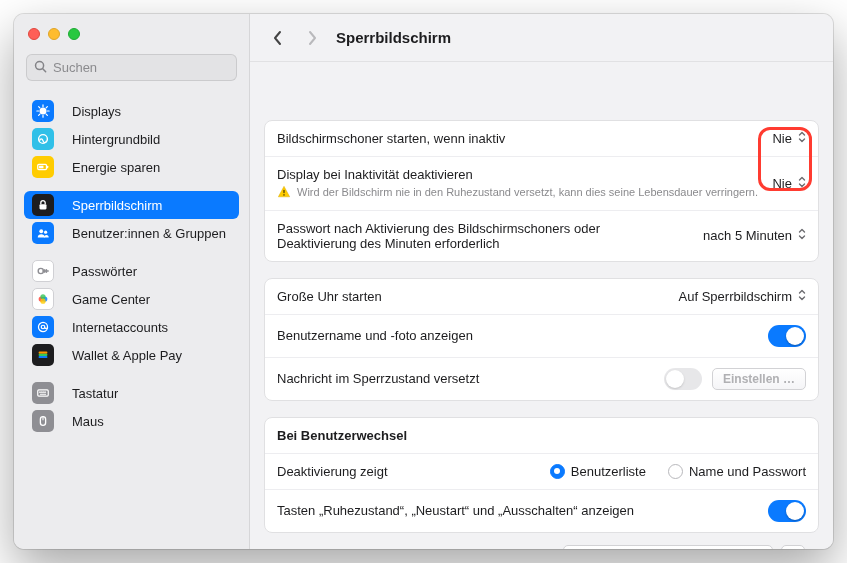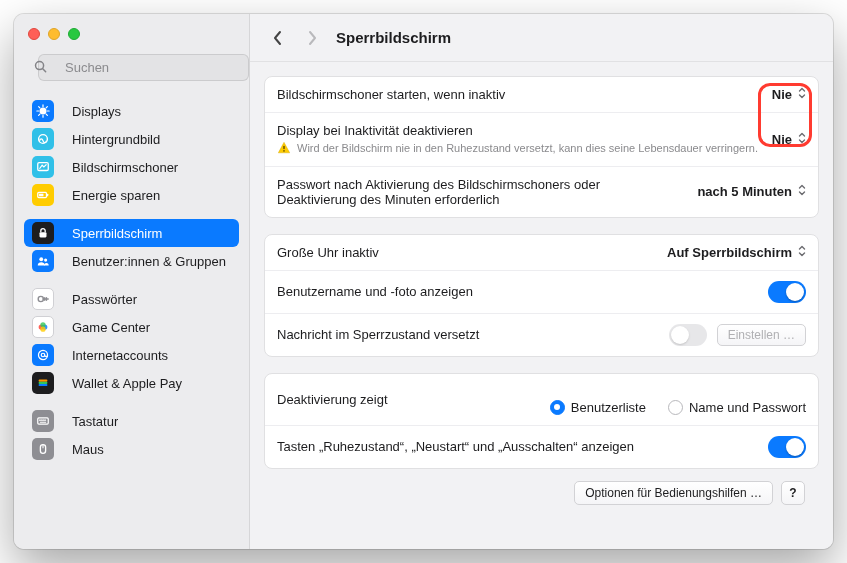--- a/index.html
+++ b/index.html
@@ -6,21 +6,21 @@
   html, body { width: 847px; height: 563px; font-family: -apple-system, "Helvetica Neue", Arial, sans-serif; font-size: 13px; color: #1d1d1f; background: transparent; }
   .window { position: absolute; left: 14px; top: 14px; width: 819px; height: 535px; background: #f2f2f4; border-radius: 10px; box-shadow: 0 20px 50px rgba(0,0,0,0.35), 0 0 0 1px rgba(0,0,0,0.12); overflow: hidden; display: flex; }
   
   .sidebar { width: 236px; height: 100%; background: #ececee; border-right: 1px solid #d6d6d8; display: flex; flex-direction: column; }
   .traffic { display: flex; gap: 8px; padding: 14px 14px 8px 14px; }
   .tl { width: 12px; height: 12px; border-radius: 50%; }
   .tl.red { background: #ff5f57; border: 0.5px solid #e1483f; }
   .tl.yellow { background: #febc2e; border: 0.5px solid #e0a528; }
   .tl.green { background: #28c840; border: 0.5px solid #1fab34; }
   .search { margin: 6px 12px 8px 12px; position: relative; }
-  .search input { width: 100%; height: 27px; border-radius: 6px; border: 1px solid rgba(0,0,0,0.1); background: #e3e3e5; padding: 0 16px 0 26px; font-size: 13px; color: #333; outline: none; margin-left: 12px; }
+  .search input { width: 100%; height: 27px; border-radius: 6px; border: 1px solid rgba(0,0,0,0.1); background: #e3e3e5; padding: 0 16px 0 26px; font-size: 13px; color: #333; outline: none; }
   .search input::placeholder { color: #8b8b8e; }
   .search .sicon { position: absolute; left: 7px; top: 5px; color: #838387; }
   .sbitems { overflow: hidden; padding: 0 0 6px 0; }
   .sbitem { display: flex; align-items: center; gap: 18px; height: 28px; margin: 0 10px; padding: 0 8px; border-radius: 6px; cursor: default; }
   .sbitem.selected { background: #0a7aff; color: #fff; }
   .sbitem .icon { width: 22px; height: 22px; border-radius: 5px; display: flex; align-items: center; justify-content: center; flex-shrink: 0; }
   .sbitem .label { font-size: 13px; white-space: nowrap; overflow: hidden; text-overflow: ellipsis; }
   .sbitem.cut { height: 10px; margin-top: -2px; overflow: hidden; }
   .sep { height: 10px; }
   
@@ -31,35 +31,35 @@
   .title { font-size: 15px; font-weight: 700; }
   .content { flex:1; overflow-y:auto; padding: 14px 14px; }
   .card { background: #fff; border: 1px solid #e0e0e2; border-radius: 8px; margin-bottom: 16px; }
   .row { display:flex; align-items:center; justify-content:space-between; padding: 10px 12px; border-bottom: 1px solid #ededf0; gap: 10px; }
   .row:last-child { border-bottom: none; }
   .row .left { flex:1; min-width:0; }
   .row .rlabel { font-size: 13px; }
   .row .sub { font-size: 11px; color: #8a8a8d; margin-top: 3px; display:flex; gap:6px; }
   .row .sub .warn { width:14px; height:14px; flex-shrink:0; }
   .sectionhead { font-size: 13px; font-weight: 700; padding: 10px 12px; border-bottom:1px solid #ededf0; }
-  .popup { display:flex; align-items:center; gap:6px; color:#1d1d1f; font-size:13px; cursor:default;font-weight:bold; }
+  .popup { display:flex; align-items:center; gap:6px; color:#1d1d1f; font-size:13px; cursor:default; }
   .popup .chev { color:#6c6c70; }
   
   .switch { width: 38px; height: 22px; border-radius: 11px; background: #d4d4d8; position: relative; cursor:default; }
   .switch.on { background: #0a7aff; }
   .switch .knob { position:absolute; top:2px; left:2px; width:18px; height:18px; border-radius:50%; background:#fff; box-shadow: 0 1px 2px rgba(0,0,0,0.3); transition: none; }
   .switch.on .knob { left:18px; }
   .switch.disabled { opacity: 0.55; }
   
-  .radios { display:flex; gap:22px; align-items:center;margin-top:16px; }
+  .radios { display:flex; gap:22px; align-items:center; }
   .radio { display:flex; align-items:center; gap:6px; font-size:13px; }
   .rcircle { width:15px; height:15px; border-radius:50%; border:1px solid #b8b8bc; background:#fff; display:flex; align-items:center; justify-content:center; }
   .radio.selected .rcircle { border-color:#0a7aff; background:#0a7aff; }
   .radio.selected .rcircle::after { content:""; width:6px; height:6px; border-radius:50%; background:#fff; }
-  .button { height: 22px; padding: 9px 10px; border-radius: 5px; border:1px solid #d2d2d5; background: linear-gradient(#ffffff,#f5f5f7); font-size:12px; color:#1d1d1f; display:flex; align-items:center; }
+  .button { height: 22px; padding: 9px 10px; border-radius: 5px; border:1px solid #d2d2d5; background: linear-gradient(#ffffff,#f5f5f7); font-size:12px; color:#1d1d1f; display:flex; align-items:center;font-weight:bold; }
   .button.disabled { color:#b0b0b3; }
   
   .footer { display:flex; justify-content:flex-end; gap:8px; padding: 0 14px; margin-top:-4px; }
   .footer .button { height:24px; }
   .footer .help { width:24px; padding:0; justify-content:center; font-weight:600; }
   .content::-webkit-scrollbar { width:0; }
 </style>
 </head>
 <body>
 
@@ -94,29 +94,20 @@
         <div class="sbitem">
           <div class="icon" style="background: rgb(48, 192, 232); border: none;">
             <svg width="14" height="14" viewBox="0 0 16 16">
               <circle cx="8" cy="8" r="5" fill="none" stroke="#ffffff" stroke-width="1.6"></circle>
               <path d="M4 10c1-3 3-3 4 0s3 3 4 0" stroke="#ffffff" stroke-width="1.4" fill="none"></path>
             </svg>
           </div>
           <div class="label">Hintergrundbild</div>
         </div>
         <div class="sbitem">
-          <div class="icon" style="background: rgb(48, 192, 232); border: none;">
-            <svg width="14" height="14" viewBox="0 0 16 16">
-              <rect x="2" y="3" width="12" height="9" rx="1.5" fill="none" stroke="#ffffff" stroke-width="1.5"></rect>
-              <path d="M4 10l3-4 2 2 3-3" stroke="#ffffff" stroke-width="1.4" fill="none"></path>
-            </svg>
-          </div>
-          <div class="label">Bildschirmschoner</div>
-        </div>
-        <div class="sbitem">
           <div class="icon" style="background: rgb(255, 204, 0); border: none;">
             <svg width="14" height="14" viewBox="0 0 16 16">
               <rect x="2" y="5" width="10" height="6" rx="1.2" fill="none" stroke="#ffffff" stroke-width="1.5"></rect>
               <rect x="12.5" y="6.5" width="1.5" height="3" rx="0.7" fill="#ffffff"></rect>
               <rect x="3.5" y="6.5" width="5" height="3" fill="#ffffff"></rect>
             </svg>
           </div>
           <div class="label">Energie sparen</div>
         </div>
         <div class="sep"></div>
@@ -213,21 +204,21 @@
       <div class="navbtn dis">
         <svg width="12" height="16" viewBox="0 0 10 16">
             <path d="M3 2 L8 8 L3 14" stroke="currentColor" stroke-width="2" fill="none" stroke-linecap="round" stroke-linejoin="round"></path>
           </svg>
       </div>
       <div class="title">Sperrbildschirm</div>
     </div>
 
     <div class="content">
 
-      <div class="card" style="position:relative;">
+      <div class="card" style="position:relative;margin-top:44px;">
         <div style="position:absolute; right:6px; top:6px; width:54px; height:64px; border:3px solid #ff3b30; border-radius:12px; pointer-events:none;"></div>
 
         <div class="row">
           <div class="left">
               <div class="rlabel">Bildschirmschoner starten, wenn inaktiv</div>
             </div>
           <div class="popup">
             <span>Nie</span>
             <span class="chev"><svg width="8" height="12" viewBox="0 0 8 12">
                   <path d="M1.5 4 L4 1.5 L6.5 4 M1.5 8 L4 10.5 L6.5 8" stroke="currentColor" stroke-width="1.4" fill="none" stroke-linecap="round" stroke-linejoin="round"></path>
@@ -264,21 +255,21 @@
             <span class="chev"><svg width="8" height="12" viewBox="0 0 8 12">
                   <path d="M1.5 4 L4 1.5 L6.5 4 M1.5 8 L4 10.5 L6.5 8" stroke="currentColor" stroke-width="1.4" fill="none" stroke-linecap="round" stroke-linejoin="round"></path>
                 </svg></span>
           </div>
         </div>
       </div>
 
       <div class="card">
         <div class="row">
           <div class="left">
-              <div class="rlabel">Große Uhr inaktiv</div>
+              <div class="rlabel">Große Uhr starten</div>
             </div>
           <div class="popup">
             <span>Auf Sperrbildschirm</span>
             <span class="chev"><svg width="8" height="12" viewBox="0 0 8 12">
                   <path d="M1.5 4 L4 1.5 L6.5 4 M1.5 8 L4 10.5 L6.5 8" stroke="currentColor" stroke-width="1.4" fill="none" stroke-linecap="round" stroke-linejoin="round"></path>
                 </svg></span>
           </div>
         </div>
         <div class="row">
           <div class="left">
@@ -295,20 +286,21 @@
           <div style="display:flex; gap:10px; align-items:center;">
             <div class="switch disabled">
                 <div class="knob"></div>
               </div>
             <div class="button disabled">Einstellen …</div>
           </div>
         </div>
       </div>
 
       <div class="card">
+        <div class="sectionhead">Bei Benutzerwechsel</div>
         <div class="row">
           <div class="left">
               <div class="rlabel">Deaktivierung zeigt</div>
             </div>
           <div class="radios">
             <div class="radio selected">
               <div class="rcircle"></div>
               <span>Benutzerliste</span>
             </div>
             <div class="radio">

